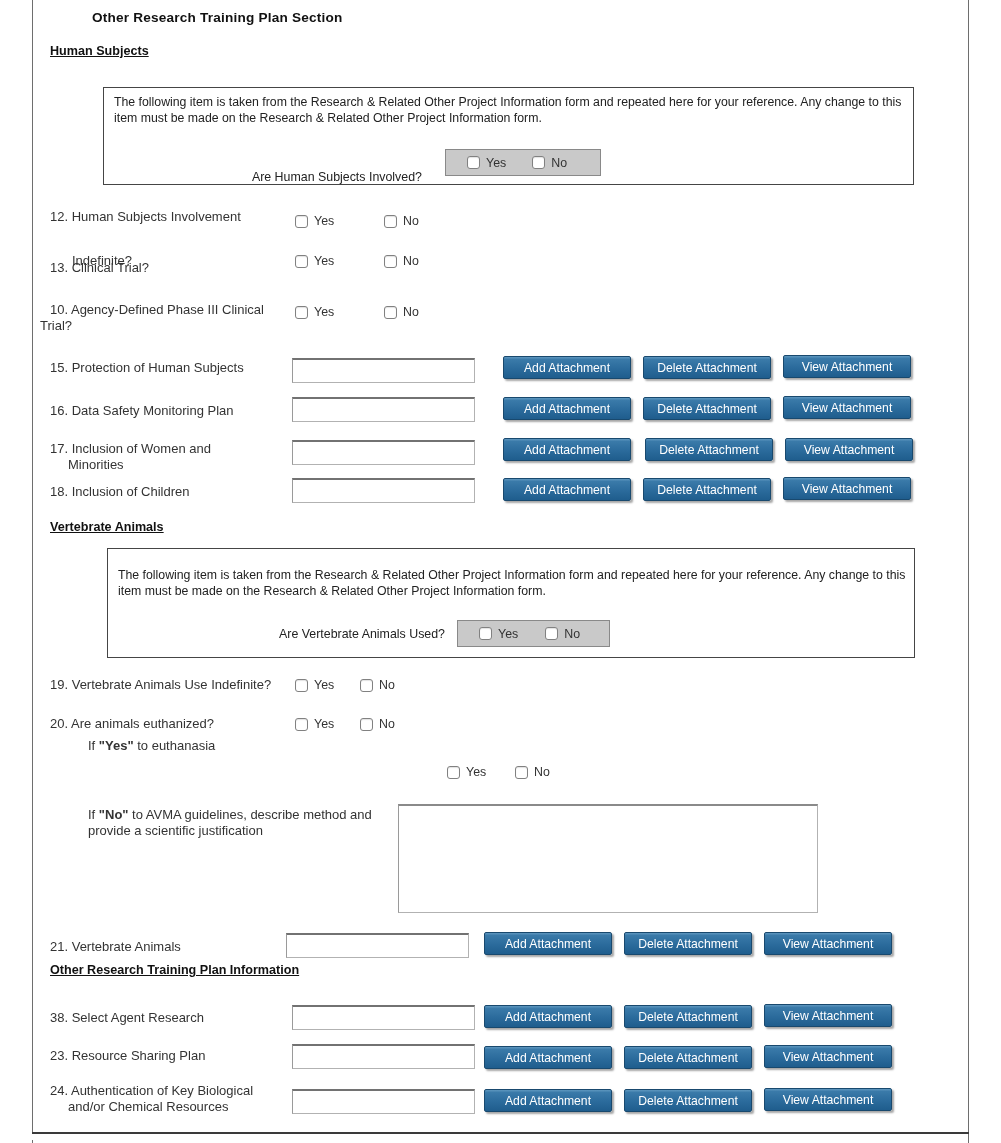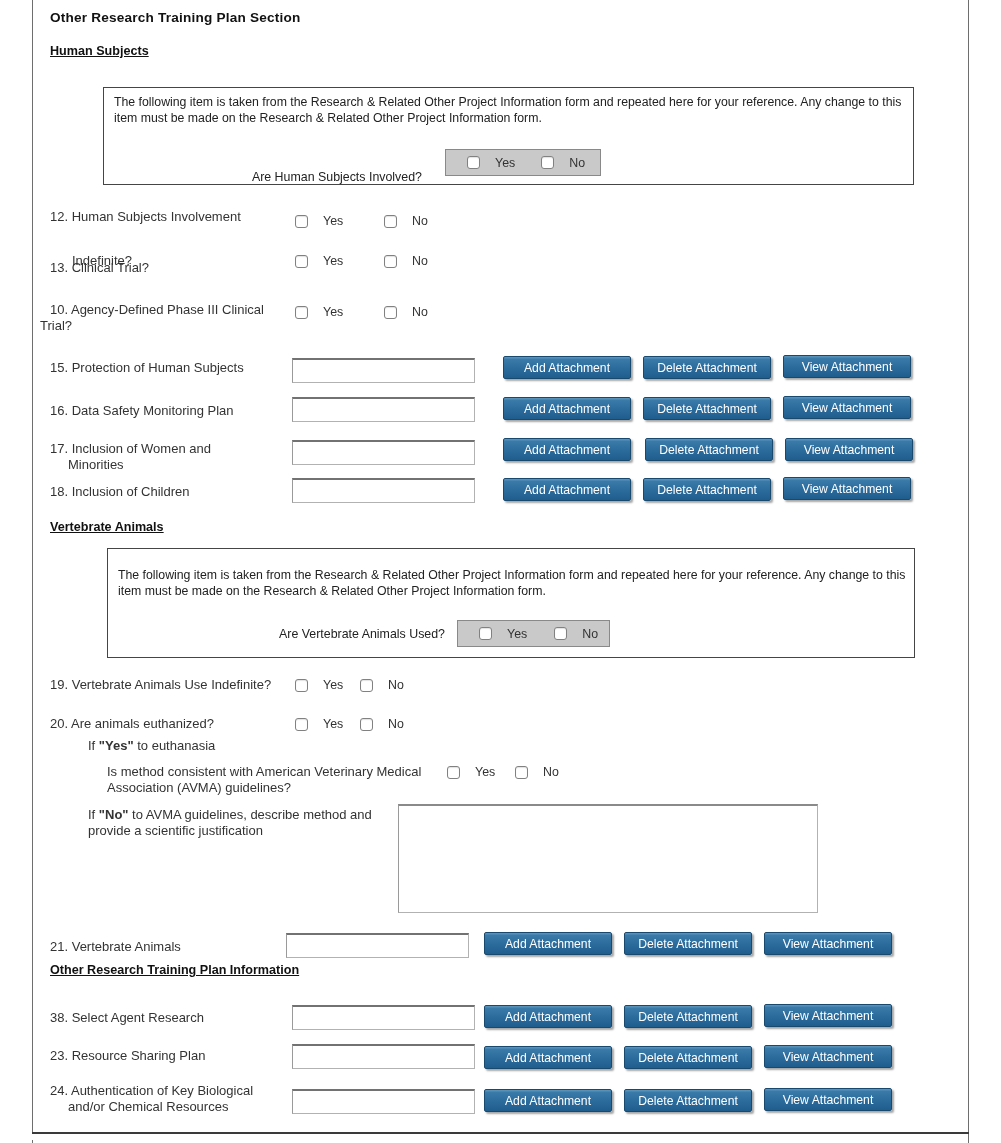--- a/index.html
+++ b/index.html
@@ -1,28 +1,28 @@
 <!DOCTYPE html>
 <html><head>
 <meta charset="utf-8">
 <style>
   html,body{margin:0;padding:0;background:#fff;}
   body{font-family:"Liberation Sans",sans-serif;}
   .page{position:relative;width:1001px;height:1143px;overflow:hidden;background:#fff;}
   .vline{position:absolute;width:1px;background:#6e6e6e;}
   .hline{position:absolute;height:2px;background:#3a3a3a;}
-  .page-title{position:absolute;font-weight:bold;font-size:13.6px;color:#111;letter-spacing:.2px;}
+  .page-title{position:absolute;font-weight:bold;font-size:13.6px;color:#111;letter-spacing:.2px;margin-left:42px;}
   .section-heading{position:absolute;font-weight:bold;font-size:12.6px;color:#111;text-decoration:underline;}
   .note-box{position:absolute;border:1px solid #454545;background:#fff;box-sizing:border-box;}
   .note-text{position:absolute;font-size:12.3px;line-height:16px;color:#222;}
   .lbl{position:absolute;font-size:13px;line-height:15.5px;color:#333;}
   .lbl .l2{display:block;}
   .ind22{margin-left:22px;margin-top:28px;}
   .ind18{margin-left:18px;}
-  .cbrow{position:absolute;display:flex;align-items:center;gap:15px;}
+  .cbrow{position:absolute;display:flex;align-items:center;gap:6px;}
   .cbrow.inbox{position:static;}
   .cb{width:13px;height:13px;border:1px solid #818181;border-radius:3px;background:#fff;flex:none;box-sizing:border-box;box-shadow:inset 0 1px 1px rgba(0,0,0,.12);}
   .cbl{font-size:12.4px;color:#333;}
   .yn-box{position:absolute;background:#c9c9c9;border:1px solid #898989;display:flex;align-items:center;box-sizing:border-box;}
   .att-btn{position:absolute;width:128px;height:23px;border:1px solid #19496e;border-radius:2px;
     background:linear-gradient(180deg,#5e97bf 0%,#3a7aa9 12%,#2b6b9c 55%,#1f5d8d 100%);
     color:#fff;font-family:"Liberation Sans",sans-serif;font-size:12.2px;line-height:20px;
     box-shadow:2px 2px 2px rgba(0,0,0,.35);padding:0;cursor:pointer;}
   .att-input{position:absolute;width:183px;height:25px;box-sizing:border-box;background:#fff;
     border:1px solid #b2b2b2;border-left:1px solid #9a9a9a;border-top:2px solid #727272;
@@ -157,24 +157,20 @@
   </div>
   <div class="cbrow" style="left:360px;top:717px;">
     <span class="cb"></span>
     <span class="cbl">No</span>
   </div>
 
   <div class="lbl" style="left:88px;top:738px;">
     <span>If </span><b>"Yes"</b><span> to euthanasia</span>
   </div>
 
-  <div class="lbl" style="left:107px;top:764px;">
-    <span>Is method consistent with American Veterinary Medical</span>
-    <span class="l2">Association (AVMA) guidelines?</span>
-  </div>
   <div class="cbrow" style="left:447px;top:765px;">
     <span class="cb"></span>
     <span class="cbl">Yes</span>
   </div>
   <div class="cbrow" style="left:515px;top:765px;">
     <span class="cb"></span>
     <span class="cbl">No</span>
   </div>
 
   <div class="lbl" style="left:88px;top:807px;width:300px;">

